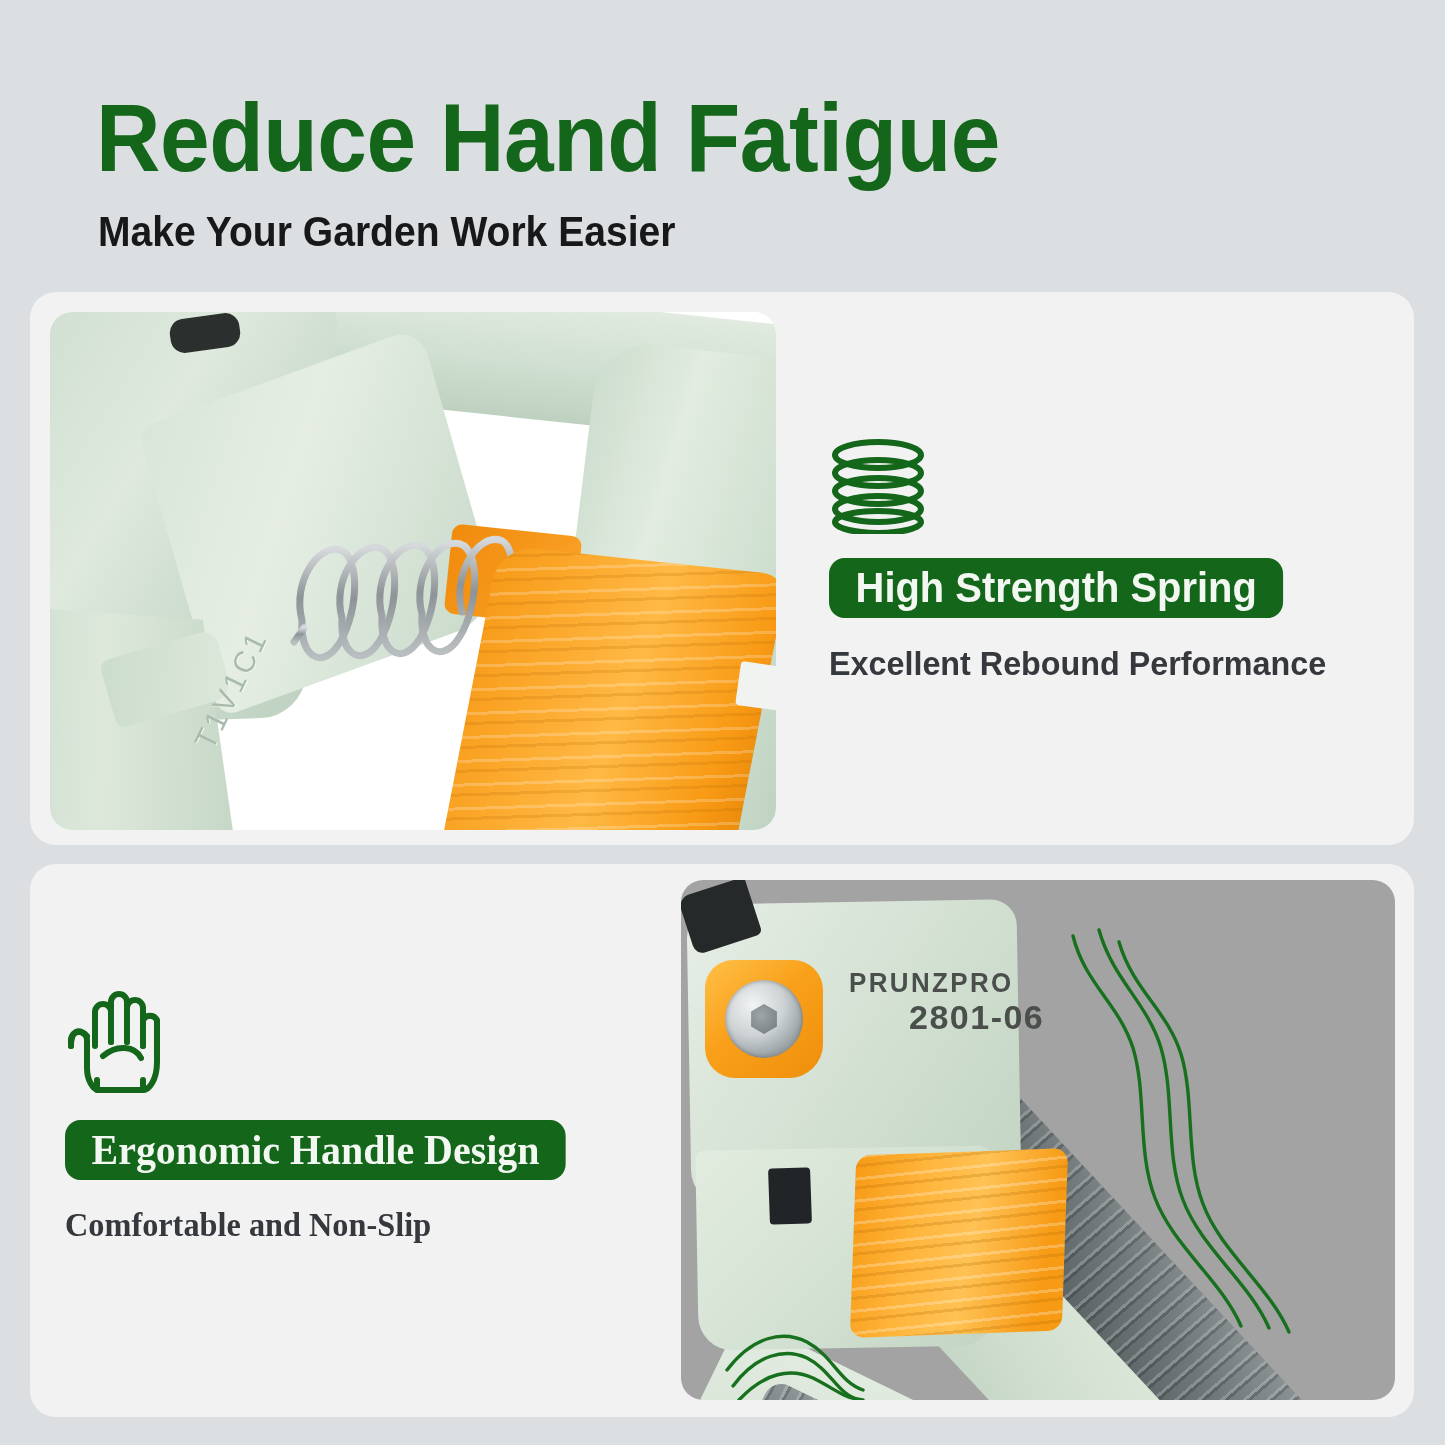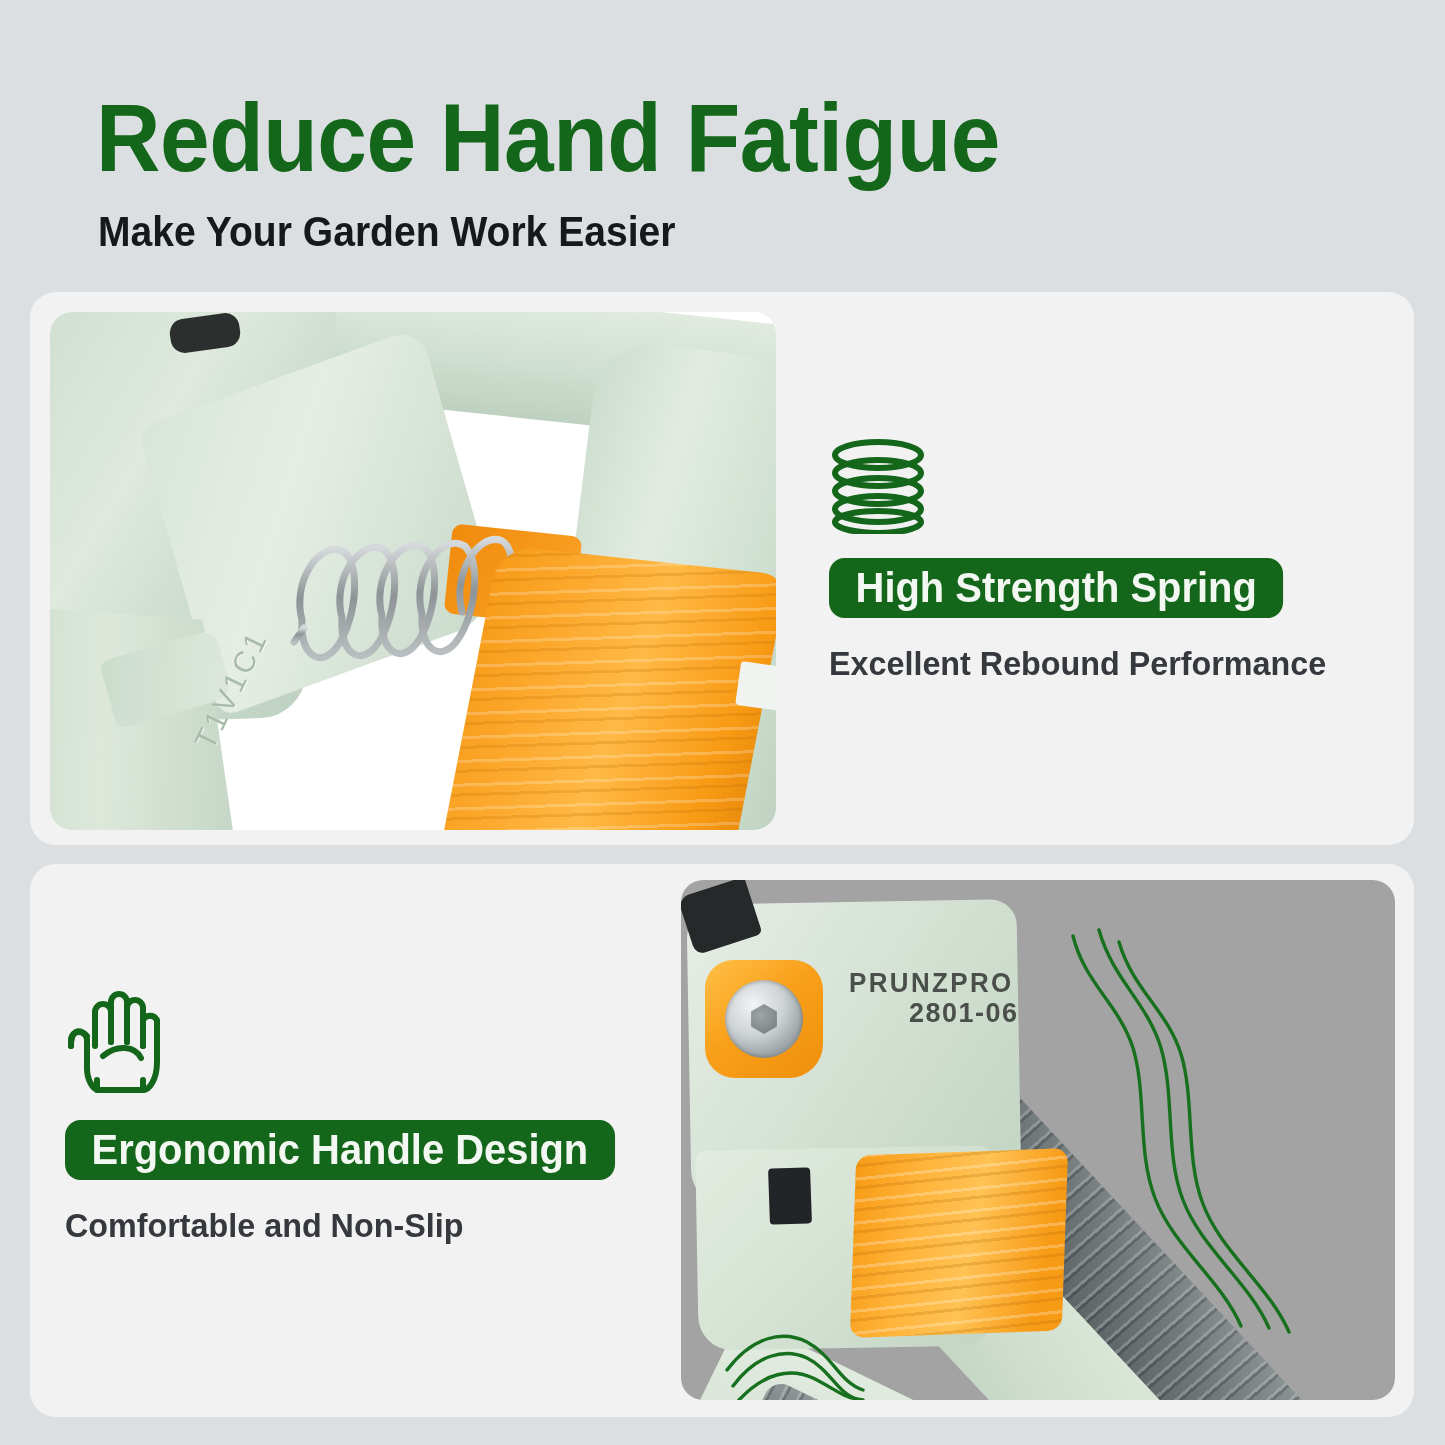--- a/index.html
+++ b/index.html
@@ -86,21 +86,21 @@
     top: 880px;
     width: 714px;
     height: 520px;
   }
 
   
   .feature {
     position: absolute;
   }
   #feature-spring { left: 829px; top: 438px; width: 560px; }
-  #feature-handle { left: 65px;  top: 984px; width: 600px; }
+  #feature-handle { left: 65px;  top: 984px; width: 600px; font-family: Liberation Serif, serif; }
 
   .feature-icon {
     display: block;
     margin-bottom: 24px;
   }
   .badge {
     display: inline-block;
     background: #14671a;
     color: #f3f7f2;
     border-radius: 16px;
@@ -342,21 +342,21 @@
     letter-spacing: 2.5px;
     color: #4a4f4c;
     white-space: nowrap;
     transform: scaleX(0.96);
     transform-origin: left center;
   }
   .p2-model {
     position: absolute;
     left: 228px;
     top: 118px;
-    font-size: 27px;
+    font-size: 34px;
     font-weight: bold;
     letter-spacing: 1.5px;
     color: #4a4f4c;
     white-space: nowrap;
   }
   .p2-lock {
     position: absolute;
     left: 172px;
     top: 272px;
     width: 212px;

